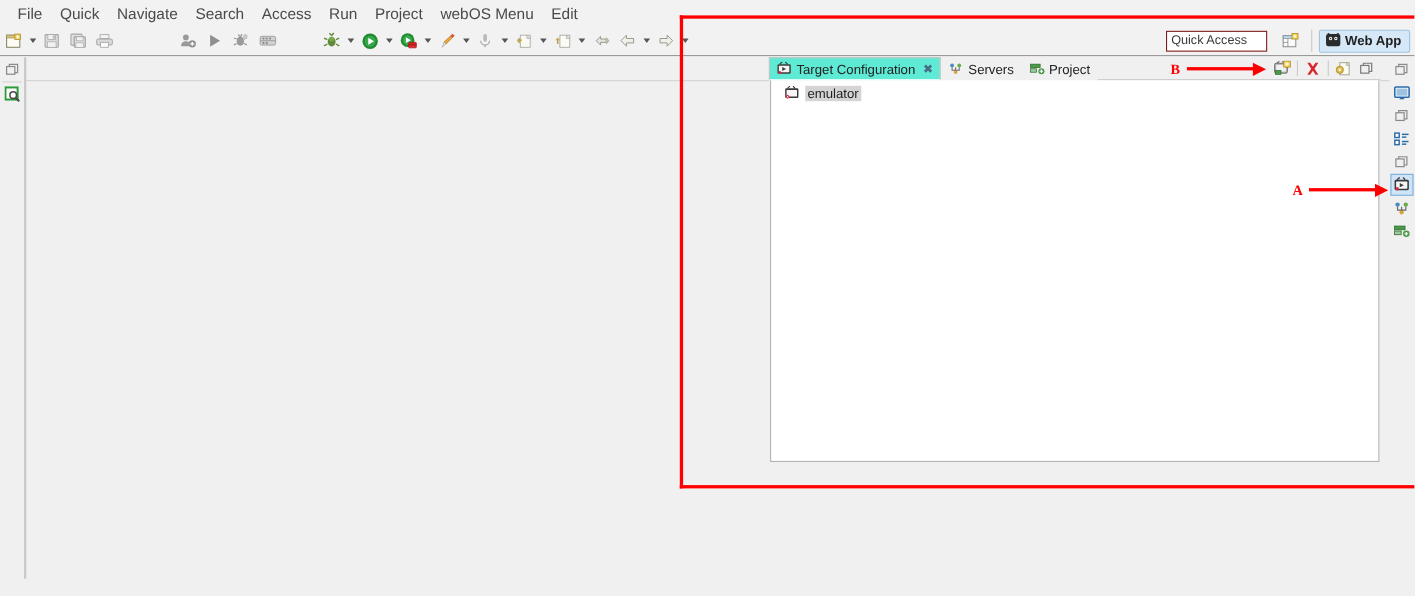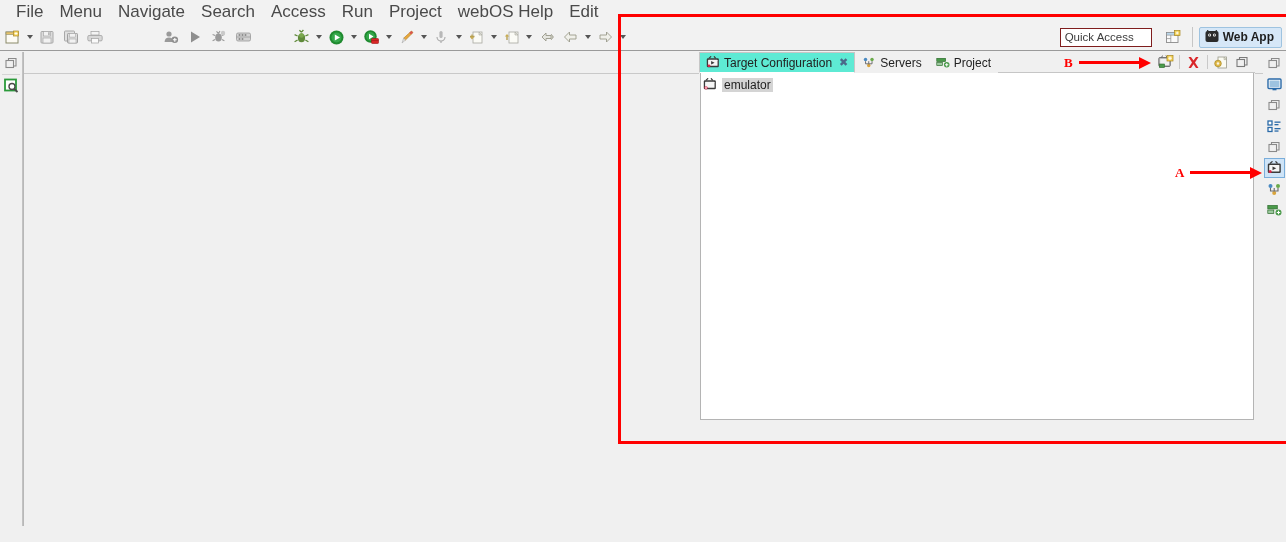--- a/index.html
+++ b/index.html
@@ -19,21 +19,21 @@
 
   
   .menubar {
     position: absolute; left: 0; top: 0;
     width: 1286px; height: 24px;
     background: #f2f2f2;
     display: flex; align-items: center;
     padding-left: 8px;
   }
   .menu-item {
-    font-size: 17px; color: #4a4a4a;
+    font-size: 14px; color: #4a4a4a;
     padding: 2px 8px; white-space: nowrap;
     cursor: default;
   }
 
   
   .toolbar {
     position: absolute; left: 0; top: 24px;
     width: 1286px; height: 27px;
     background: #f2f2f2;
     border-bottom: 1px solid #9a9a9a;
@@ -177,21 +177,21 @@
     left: 1px; top: 21px;
     width: 554px; height: 347px;
     background: #ffffff;
     border: 1px solid #b4b4b4;
     border-top: none;
     overflow: hidden;
   }
   .tree-item {
     display: flex; align-items: center; gap: 5px;
     height: 17px;
-    padding-left: 2px;
+    padding-left: 12px;
     font-size: 12px; color: #1e1e1e;
   }
   .tree-item .label { padding: 0 2px; }
   .tree-item.selected .label { background: #d4d4d4; }
 
   
   .red-box {
     position: absolute;
     left: 618px; top: 14px;
     width: 668px; height: 430px;
@@ -223,27 +223,27 @@
   
   svg { display: block; }
 </style>
 </head>
 <body>
 
 <div id="app">
 
   <div class="menubar">
     <div class="menu-item">File</div>
-    <div class="menu-item">Menu</div>
+    <div class="menu-item">Quick</div>
     <div class="menu-item">Navigate</div>
     <div class="menu-item">Search</div>
     <div class="menu-item">Access</div>
     <div class="menu-item">Run</div>
     <div class="menu-item">Project</div>
-    <div class="menu-item">webOS Help</div>
+    <div class="menu-item">webOS Menu</div>
     <div class="menu-item">Edit</div>
   </div>
 
   <div class="toolbar">
     <div class="tb-group">
       <div class="tb-btn">
         <svg width="17" height="17" viewBox="0 0 17 17">
           <rect x="2" y="3" width="12" height="11" fill="#fdfbf4" stroke="#8a8a6a" stroke-width="1"></rect>
           <rect x="2" y="3" width="12" height="2.5" fill="#e8c46a" stroke="#8a8a6a" stroke-width="0.6"></rect>
           <rect x="9.5" y="2" width="5" height="5" fill="#f3d35c" stroke="#b08a2a" stroke-width="0.7"></rect>

